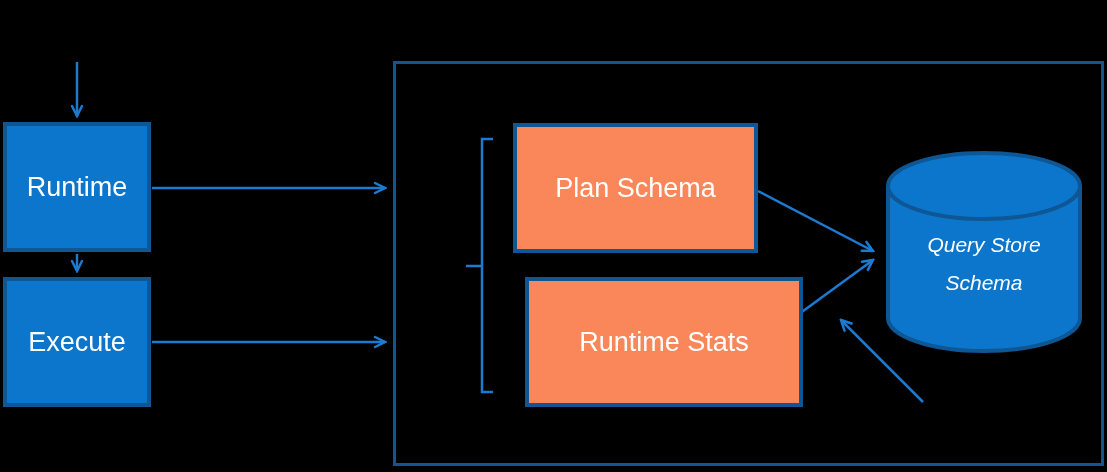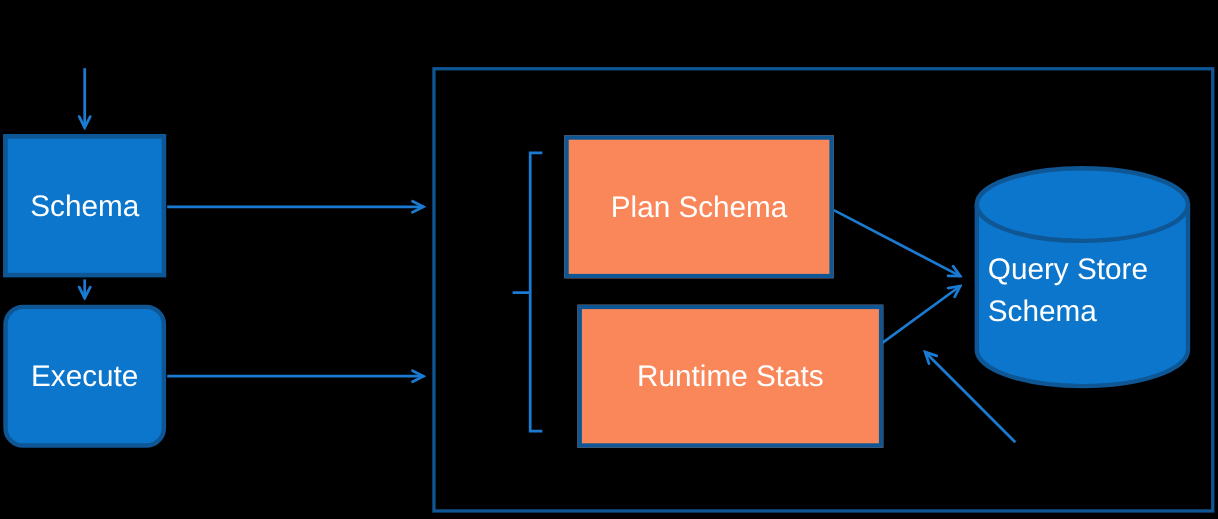--- a/index.html
+++ b/index.html
@@ -27,27 +27,27 @@
     border:3px solid var(--node-border);
     box-sizing:border-box;background:transparent;
   }
   .node{
     position:absolute;display:flex;align-items:center;justify-content:center;
     box-sizing:border-box;border:4px solid var(--node-border);
     background:var(--node-fill);color:var(--text);
     font-size:27px;line-height:1.2;text-align:center;
   }
   .node.compile{left:3px;top:122px;width:148px;height:130px;}
-  .node.execute{left:3px;top:277px;width:148px;height:130px;border-radius:18px;}
+  .node.execute{left:3px;top:277px;width:148px;height:130px;}
   .node.store{background:var(--store-fill);}
   .node.plan{left:513px;top:123px;width:245px;height:130px;}
   .node.runtime{left:513px;top:277px;width:278px;height:130px;margin-left:12px;}
   .cyl-label{
     position:absolute;left:898px;top:226px;width:172px;
-    color:var(--text);font-size:27px;line-height:38px;text-align:left;
+    color:var(--text);font-size:21px;line-height:38px;text-align:center;font-style:italic;
   }
 </style>
 </head>
 <body>
 
 <div class="canvas">
 
   <svg class="layer" width="1107" height="472" viewBox="0 0 1107 472">
     <defs>
       <marker id="ah" viewBox="0 0 14 14" refX="12" refY="7" markerWidth="14" markerHeight="14" markerUnits="userSpaceOnUse" orient="auto">
@@ -73,21 +73,21 @@
 
     <g>
       <path class="cyl-body" d="M888,186 V318 A96,33 0 0 0 1080,318 V186"></path>
       <ellipse class="cyl-top" cx="984" cy="186" rx="96" ry="33"></ellipse>
     </g>
   </svg>
 
   <div class="bigbox"></div>
 
   <div class="node compile">
-    <span>Schema</span>
+    <span>Runtime</span>
   </div>
 
   <div class="node execute">
     <span>Execute</span>
   </div>
 
   <div class="node store plan">
     <span>Plan Schema</span>
   </div>
 

